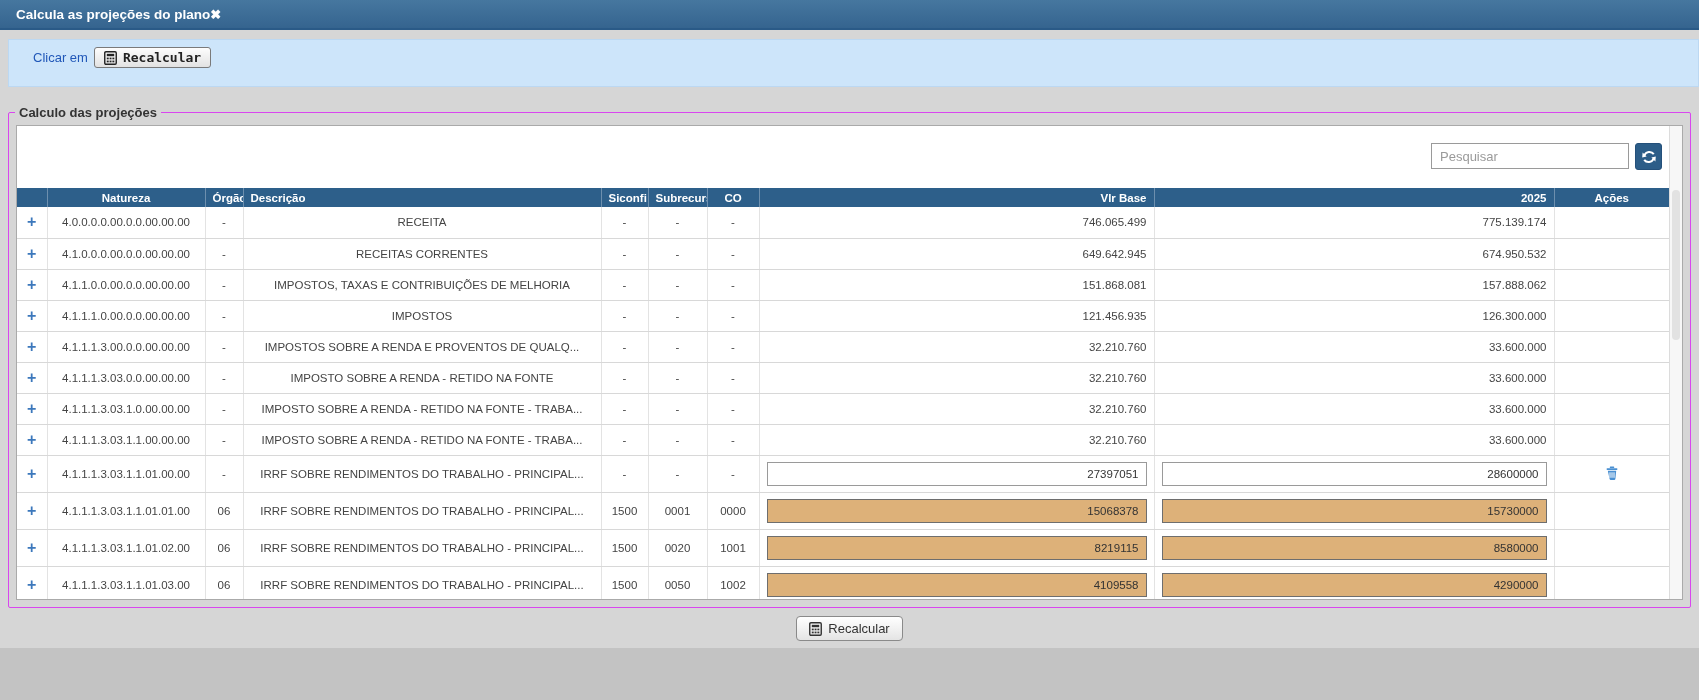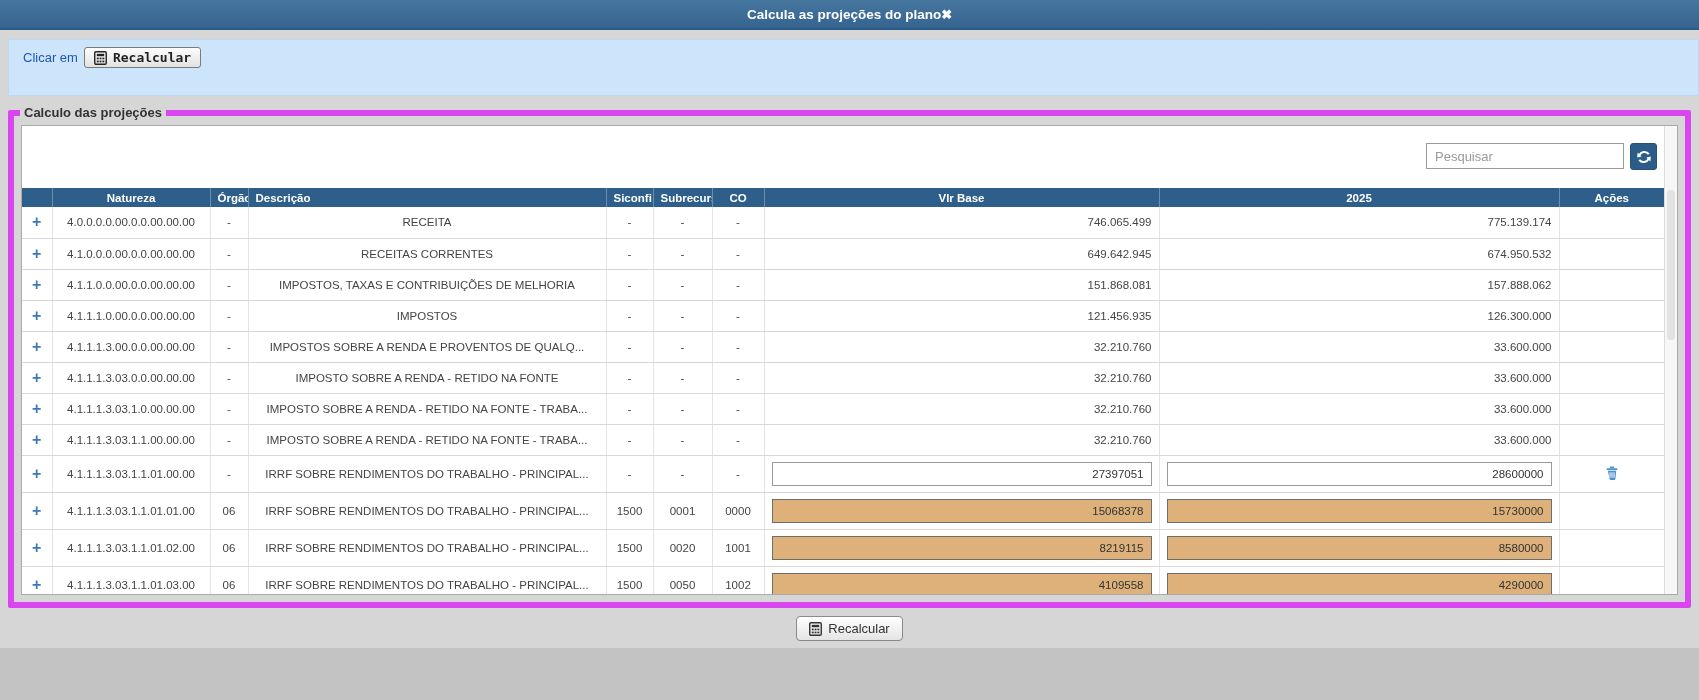--- a/index.html
+++ b/index.html
@@ -12,50 +12,50 @@
   }
   .modal {
     position:absolute; top:0; left:0; width:1699px; height:648px;
     background:#d6d6d6;
   }
   
   .titlebar {
     height:30px; background:linear-gradient(#46779f,#35648f);
     border-bottom:2px solid #2a5higher;
     border-bottom:2px solid #2a5a87;
-    display:flex; align-items:center; justify-content:center;
+    display:flex; align-items:center; justify-content:flex-start;
     padding:0 16px;
   }
   .titlebar .title { color:#ffffff; font-weight:bold; font-size:13.5px; }
   .titlebar .close { color:#ffffff; font-weight:bold; font-size:13px; cursor:pointer; }
   
   .info-box {
-    position:absolute; top:39px; left:8px; right:0; height:57px;
+    position:absolute; top:39px; left:8px; right:0; height:48px;
     background:#cde5fa; border:1px solid #bcd8f2;
-    padding:6px 14px; color:#2057b8; font-size:13px;
+    padding:6px 24px; color:#2057b8; font-size:13px;
   }
   .info-line { display:flex; align-items:center; height:23px; white-space:nowrap; }
   .chip-recalc {
     display:inline-flex; align-items:center; gap:6px;
     border:1px solid #7a7a7a; border-radius:3px;
     background:linear-gradient(#fdfdfd,#e2e2e2);
     padding:2px 9px; margin:0 6px;
     font-family:"DejaVu Sans Mono", monospace; font-weight:bold;
     font-size:13px; color:#222;
   }
   .chip-refresh {
     display:inline-flex; align-items:center; justify-content:center;
     width:22px; height:22px; margin:0 6px 0 8px;
     border:1px solid #7a7a7a; border-radius:3px;
     background:linear-gradient(#fdfdfd,#e2e2e2); color:#222;
   }
   
   .proj-fieldset {
     position:absolute; top:105px; left:8px; width:1683px; height:503px;
-    border:6px solid #d946ef; border-radius:2px; margin:0; padding:0;
+    border:1px solid #d946ef; border-radius:2px; margin:0; padding:0;
   }
   .proj-fieldset legend {
     margin-left:6px; padding:0 4px;
     font-size:13px; font-weight:bold; color:#333;
   }
   .table-panel {
     position:absolute; top:5px; left:7px; right:7px; bottom:7px;
     background:#ffffff; border:1px solid #aaa; overflow:hidden;
   }
   
@@ -87,21 +87,21 @@
     width:calc(100% - 13px);
   }
   table.proj thead th {
     height:19px; background:#2d5f8a; color:#fff;
     font-size:11.5px; font-weight:bold;
     border-right:1px solid #6d8fae; padding:0 7px;
     text-align:center; overflow:hidden; white-space:nowrap;
   }
   table.proj thead th:last-child { border-right:none; }
   table.proj thead th.al { text-align:left; }
-  table.proj thead th.ar { }
+  table.proj thead th.ar { text-align:right; }
   table.proj tbody td {
     height:31px; font-size:11.5px; color:#444;
     border-bottom:1px solid #d8d8d8; border-right:1px solid #e3e3e3;
     padding:0 7px; text-align:center; overflow:hidden; white-space:nowrap;
     background:#fff;
   }
   table.proj tbody td:last-child { border-right:none; }
   table.proj tbody tr.input-row td { height:37px; }
   td.c-desc { text-align:right; }
   td.c-vlr, td.c-2025 { text-align:right !important; }

